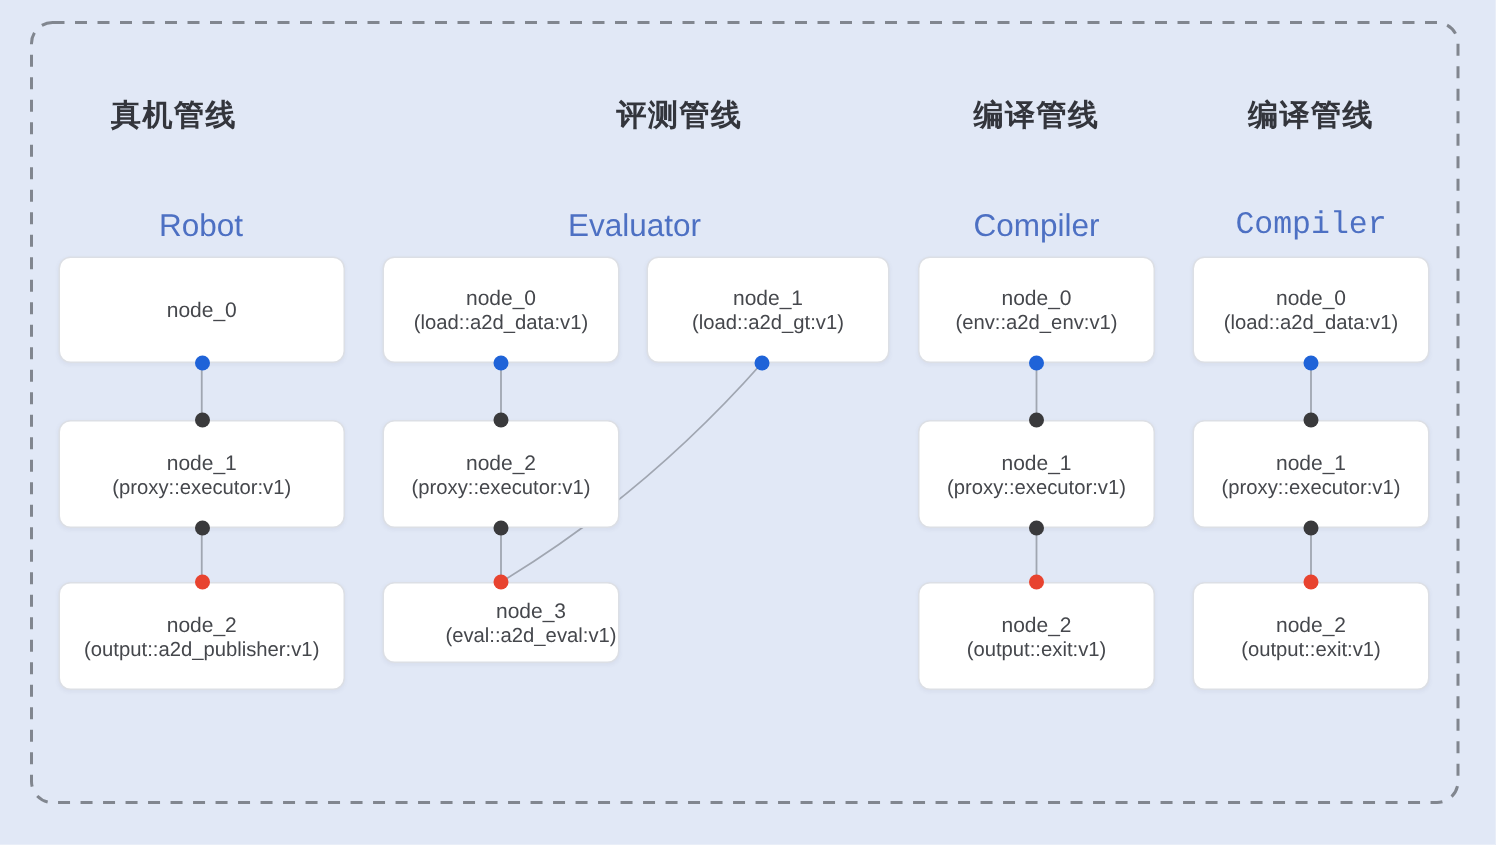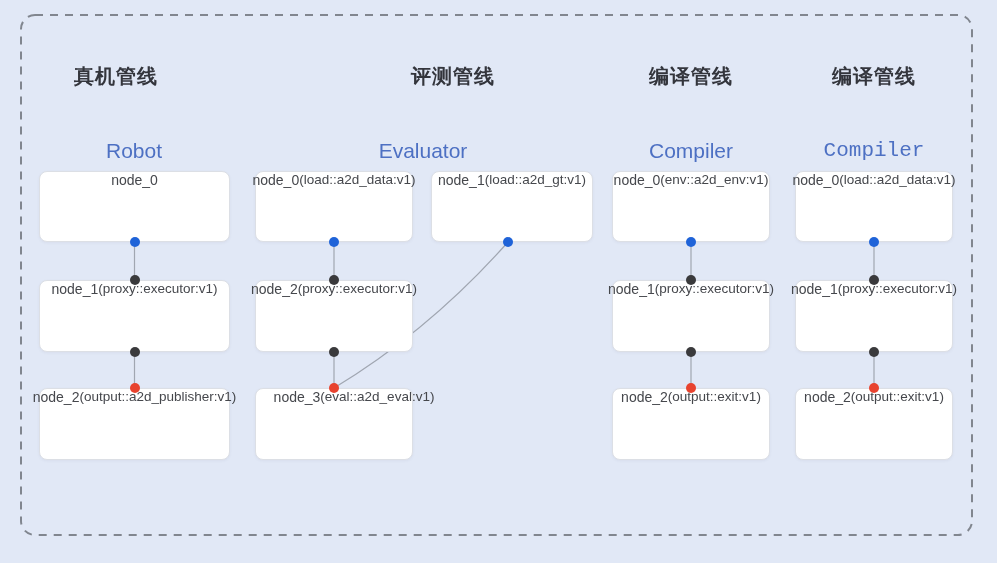--- a/index.html
+++ b/index.html
@@ -43,22 +43,22 @@
 
   .card {
     position: absolute;
     z-index: 2;
     box-sizing: border-box;
     background: var(--card-bg, #ffffff);
     border: 1px solid var(--card-border, #dcdfe5);
     border-radius: 8px;
     box-shadow: 0 1px 3px rgba(60, 70, 100, 0.06);
     display: flex;
-    flex-direction: row;
-    align-items: flex-start;
+    flex-direction: column;
+    align-items: center;
     justify-content: center;
     gap: 0;
   }
 
   .node-name {
     font-size: 14px;
     line-height: 17px;
     color: var(--node-text, #45474c);
     white-space: nowrap;
   }
@@ -132,21 +132,21 @@
     <div class="node-type">(load::a2d_data:v1)</div>
   </div>
   <div class="card" style="left:431px; top:171px; width:162px; height:71px;">
     <div class="node-name">node_1</div>
     <div class="node-type">(load::a2d_gt:v1)</div>
   </div>
   <div class="card" style="left:255px; top:280px; width:158px; height:72px;">
     <div class="node-name">node_2</div>
     <div class="node-type">(proxy::executor:v1)</div>
   </div>
-  <div class="card" style="left:255px; top:388px; width:158px; height:72px;padding-left:40px;">
+  <div class="card" style="left:255px; top:388px; width:158px; height:54px;padding-left:40px;">
     <div class="node-name">node_3</div>
     <div class="node-type">(eval::a2d_eval:v1)</div>
   </div>
 
   <div class="card" style="left:612px; top:171px; width:158px; height:71px;">
     <div class="node-name">node_0</div>
     <div class="node-type">(env::a2d_env:v1)</div>
   </div>
   <div class="card" style="left:612px; top:280px; width:158px; height:72px;">
     <div class="node-name">node_1</div>

